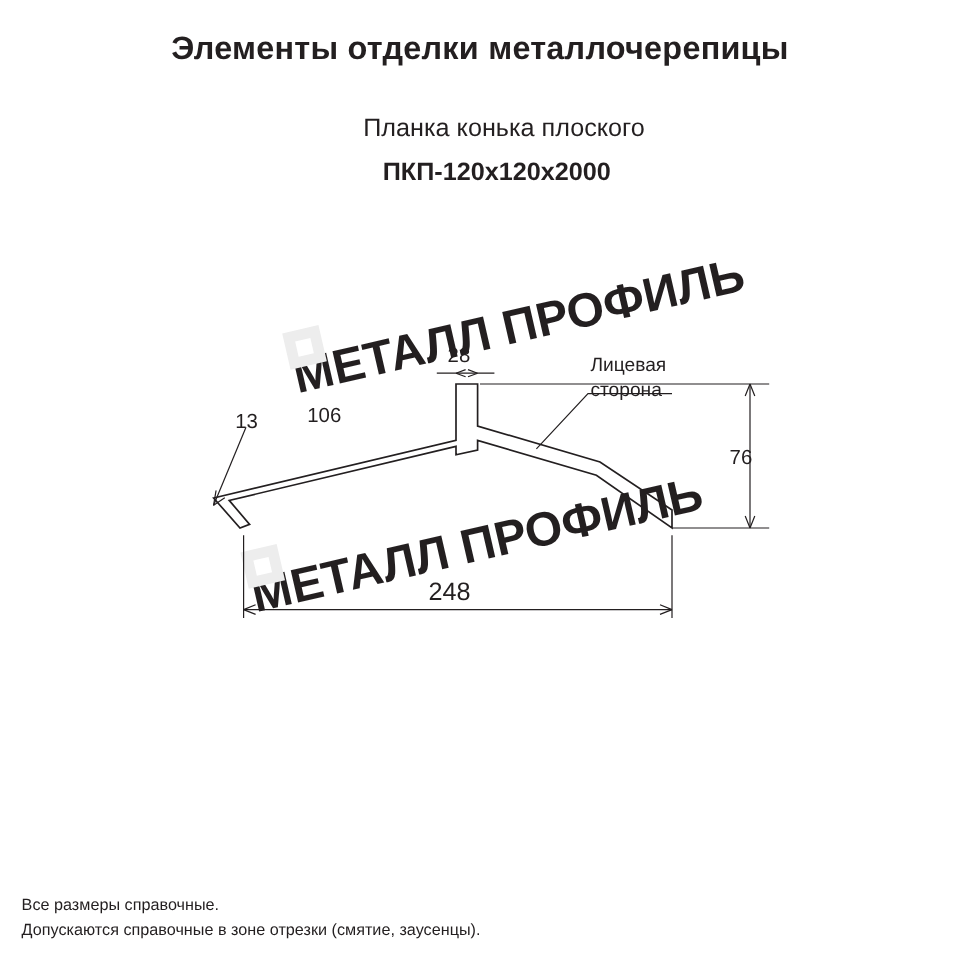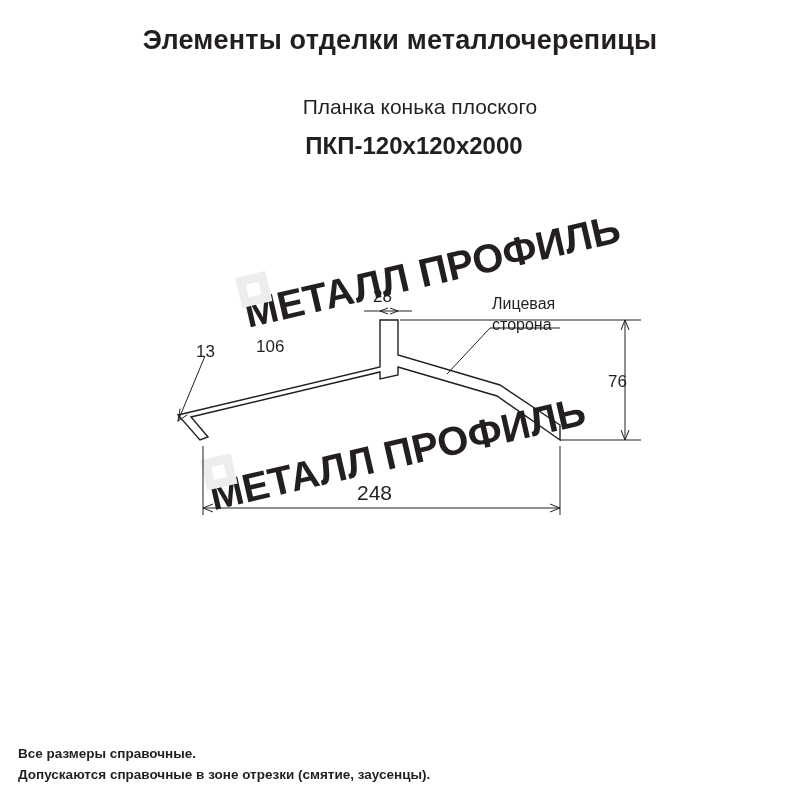--- a/index.html
+++ b/index.html
@@ -35,21 +35,21 @@
   }
   .subtitle {
     font-size: 21px;
     font-weight: normal;
     margin: 0;
     padding-top: 38px;
     line-height: 1.25;
     padding-left: 40px;
   }
   .code {
-    font-size: 24px;
+    font-size: 21px;
     font-weight: bold;
     margin: 0;
     padding-top: 10px;
     line-height: 1.25;
     padding-left: 28px;
   }
   .drawing {
     position: absolute;
     top: 170px;
     left: 0;
@@ -63,21 +63,20 @@
     width: 800px;
     height: 430px;
     pointer-events: none;
   }
   .footer {
     position: absolute;
     left: 18px;
     bottom: 14px;
     font-size: 13.5px;
     line-height: 1.55;
-    font-weight: bold;
   }
   .footer div {
     white-space: nowrap;
   }
   svg text {
     font-family: "Liberation Sans", sans-serif;
     fill: #231f20;
   }
 </style>
 </head>

